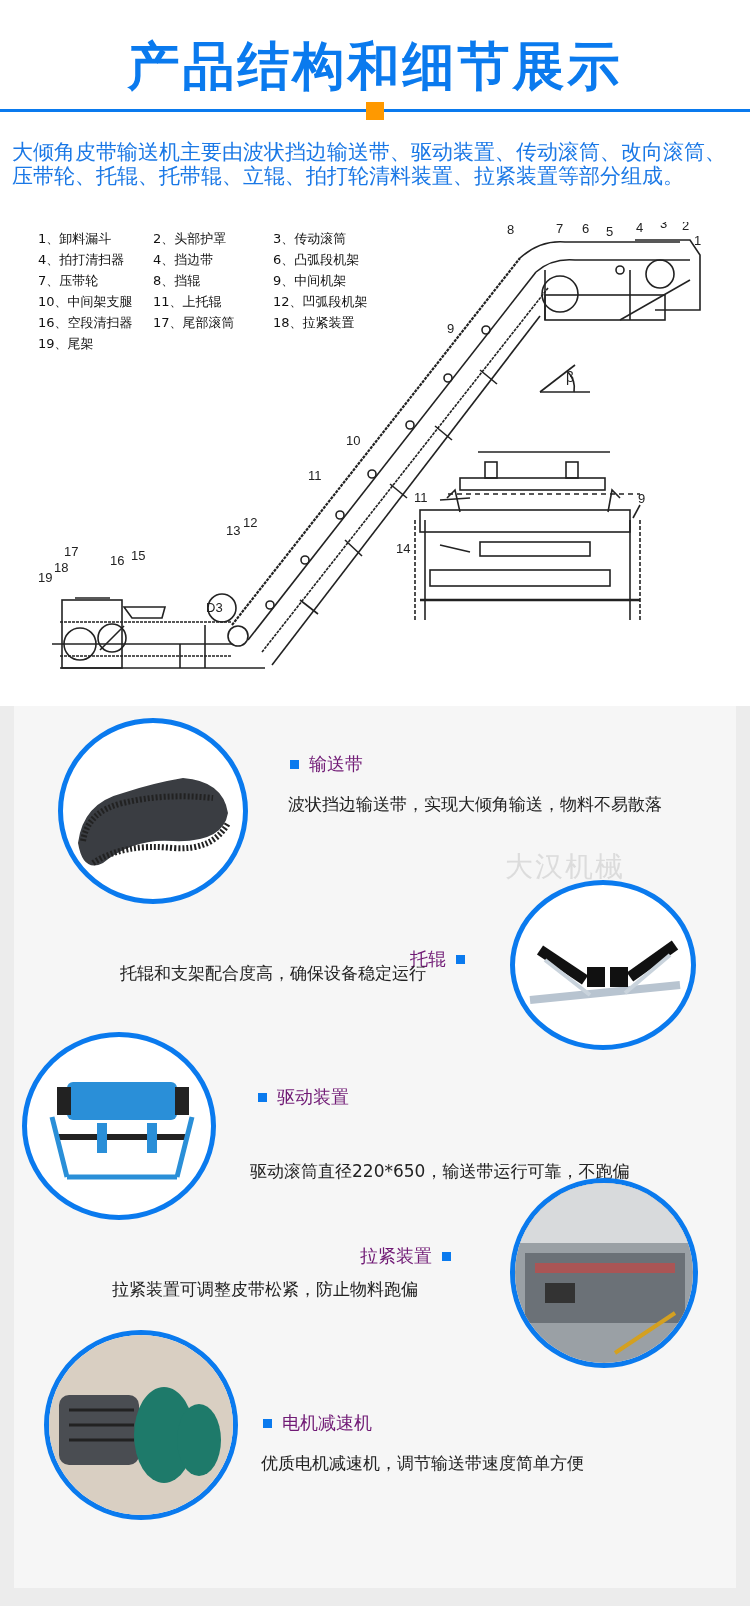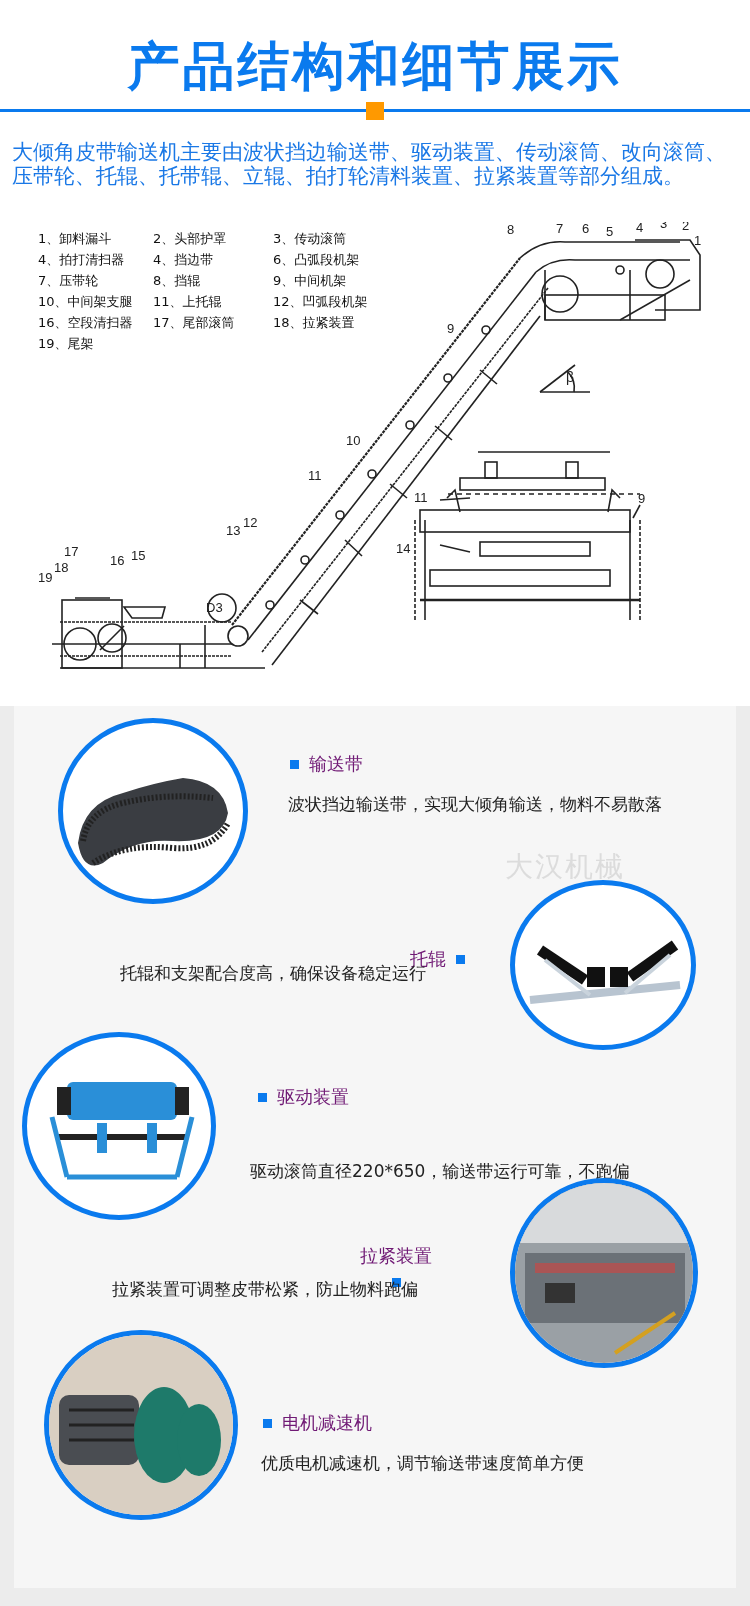--- a/index.html
+++ b/index.html
@@ -224,21 +224,21 @@
 <div class="circle" style="top:1178px;left:510px;width:188px;height:190px;">
   <svg width="178" height="180" viewBox="0 0 178 180">
     <rect x="0" y="0" width="178" height="180" fill="#9aa0a5"></rect>
     <rect x="0" y="0" width="178" height="60" fill="#d8dadc"></rect>
     <rect x="10" y="70" width="160" height="70" fill="#6b7177"></rect>
     <rect x="20" y="80" width="140" height="10" fill="#a55"></rect>
     <rect x="30" y="100" width="30" height="20" fill="#333"></rect>
     <line x1="100" y1="170" x2="160" y2="130" stroke="#d4a020" stroke-width="4"></line>
   </svg>
 </div>
-<div class="feat-title" style="top:1244px;left:360px;flex-direction:column;">
+<div class="feat-title" style="top:1244px;left:360px;">
   <span>拉紧装置</span>
   <span class="sq"></span>
 </div>
 <div class="feat-desc" style="top:1272px;left:112px;width:360px;">拉紧装置可调整皮带松紧，防止物料跑偏</div>
 
 <div class="circle" style="top:1330px;left:44px;width:194px;height:190px;">
   <svg width="184" height="180" viewBox="0 0 184 180">
     <rect x="0" y="0" width="184" height="180" fill="#d9cfc2"></rect>
     <rect x="10" y="60" width="80" height="70" rx="10" fill="#4a4d52"></rect>
     <line x1="20" y1="75" x2="85" y2="75" stroke="#222" stroke-width="3"></line>

